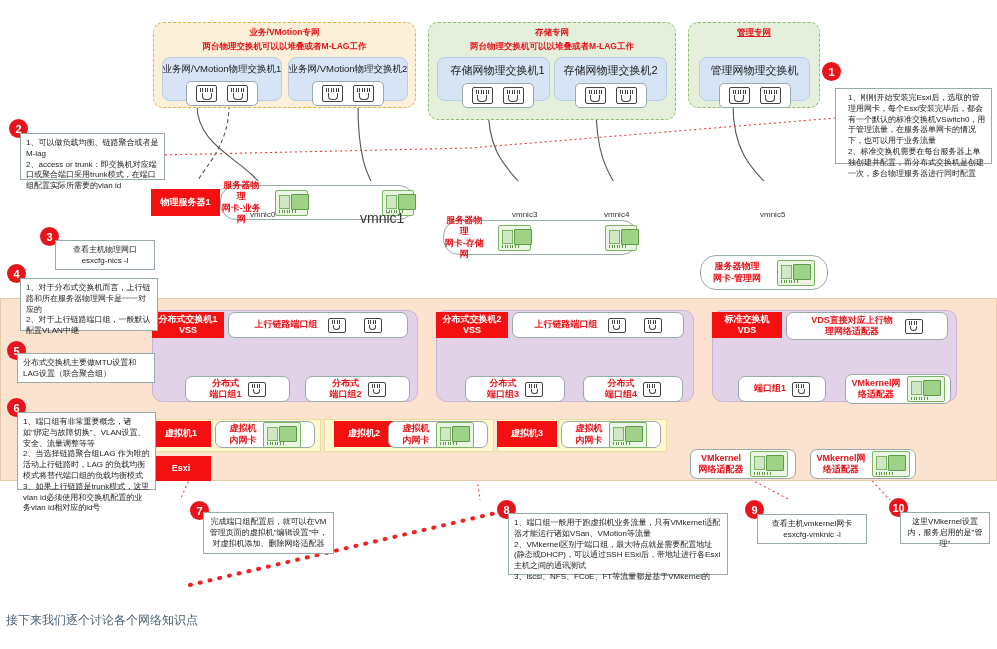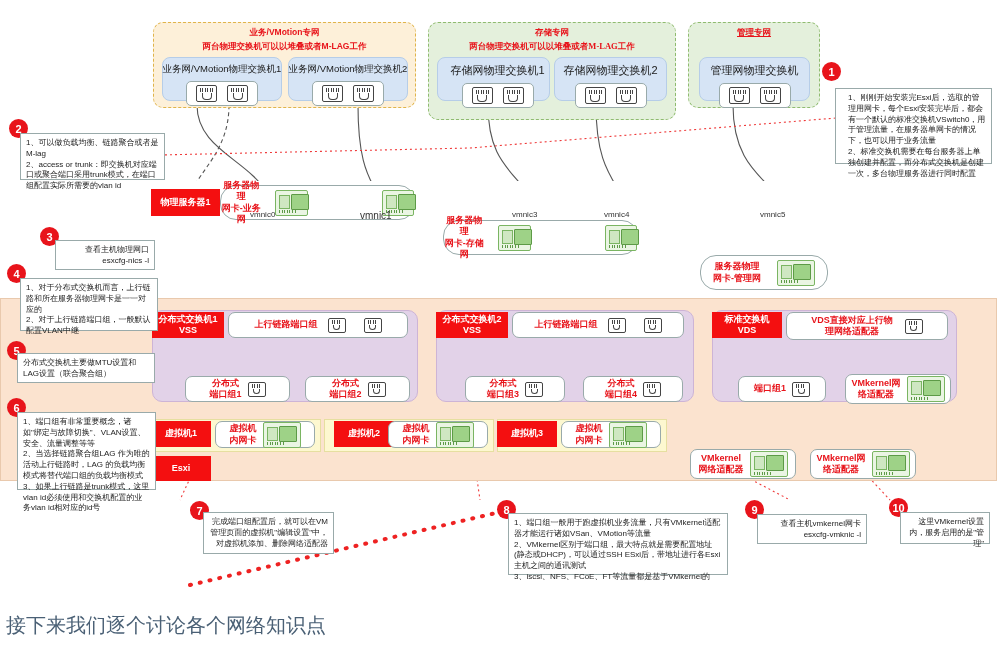--- a/index.html
+++ b/index.html
@@ -52,25 +52,25 @@
   .rbox{background:#fff;border:1px solid #9aa;border-radius:7px;
         display:flex;align-items:center;justify-content:center;gap:6px;}
   .rbox .tx{color:#e8141b;font-weight:bold;font-size:9px;text-align:center;line-height:1.25;}
   .srvnic{background:#fff;border:1px solid #9aa;border-radius:16px;
           display:flex;align-items:center;justify-content:center;gap:8px;position:relative;}
   .vmband{background:#fdf8d0;border:1px solid #e6dfa0;}
 
   
   .note{background:#fff;border:1px solid #9aa;font-size:8px;color:#222;
         line-height:1.35;padding:4px 5px;}
-  .note.ctr{text-align:right;}
+  .note.ctr{text-align:center;}
   .badge{width:19px;height:19px;border-radius:50%;background:#e8141b;color:#fff;
          font-size:11px;font-weight:bold;display:flex;align-items:center;
          justify-content:center;}
-  .caption{font-size:20px;color:#4a6075;}
+  .caption{font-size:12px;color:#4a6075;}
 
   svg.wires{position:absolute;left:0;top:0;width:997px;height:649px;
             pointer-events:none;}
 </style>
 </head>
 <body>
 
 <svg class="wires">
   <g fill="none" stroke="#555" stroke-width="1.1">
 
@@ -145,21 +145,21 @@
   </div>
 </div>
 <div class="abs pswitch" style="left:288px;top:57px;width:120px;height:44px;">
   <div class="nm" style="font-size:9.5px;">业务网/VMotion物理交换机2</div>
   <div class="portbar">
     <span class="rj"></span>
     <span class="rj"></span>
   </div>
 </div>
 
-<div class="abs zone sto" style="left:428px;top:22px;width:248px;height:98px;font-family:Liberation Serif, serif;">
+<div class="abs zone sto" style="left:428px;top:22px;width:248px;height:98px;">
   <div class="zone-t1" style="margin-top:4px;">存储专网</div>
   <div class="zone-t2" style="margin-top:2px;">两台物理交换机可以以堆叠或者M-LAG工作</div>
 </div>
 <div class="abs pswitch" style="left:437px;top:57px;width:113px;height:44px;padding-left:8px;">
   <div class="nm">存储网物理交换机1</div>
   <div class="portbar">
     <span class="rj"></span>
     <span class="rj"></span>
   </div>
 </div>
@@ -195,21 +195,21 @@
     <span>网卡-业务网</span>
   </div>
   <span class="nic" style="margin-left:6px;">
       <i class="nicfoot"></i>
     </span>
   <span class="nic" style="margin-left:66px;">
       <i class="nicfoot"></i>
     </span>
 </div>
 <div class="abs" style="left:250px;top:210px;font-size:8px;color:#333;">vmnic0</div>
-<div class="abs" style="left:360px;top:210px;font-size:10px;color:#333;">vmnic1</div>
+<div class="abs" style="left:360px;top:210px;font-size:14px;color:#333;">vmnic1</div>
 
 <div class="abs srvnic" style="left:443px;top:185px;width:195px;height:35px;">
   <div class="tx" style="color:#e8141b;font-weight:bold;font-size:9px;line-height:1.25;text-align:center;">
     <span>服务器物理</span><br>
     <span>网卡-存储网</span>
   </div>
   <span class="nic" style="margin-left:6px;">
       <i class="nicfoot"></i>
     </span>
   <span class="nic" style="margin-left:66px;">

